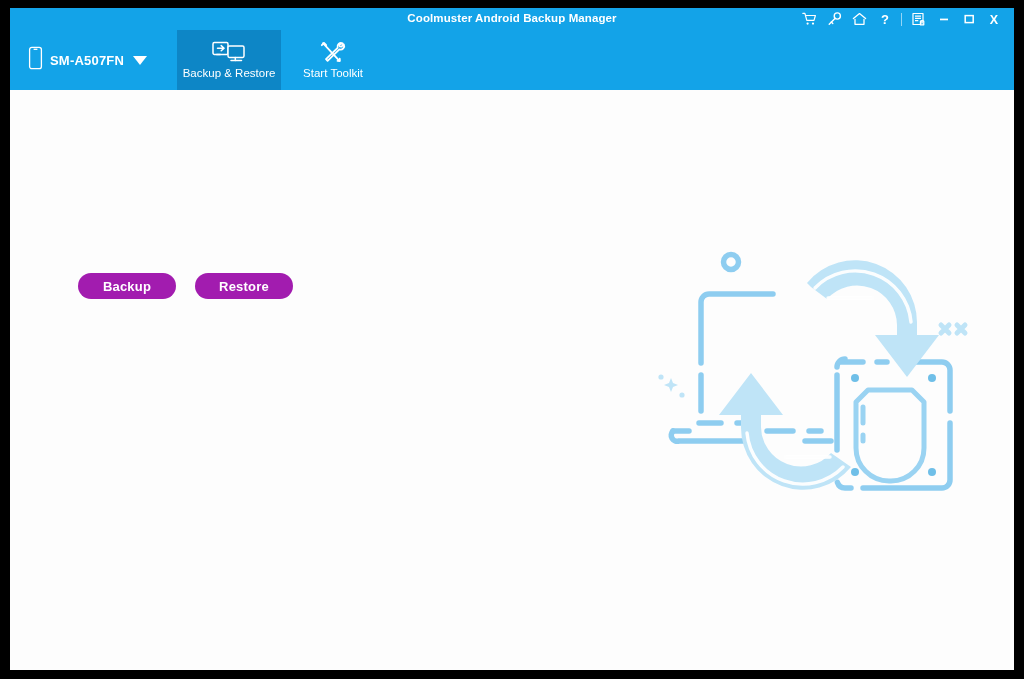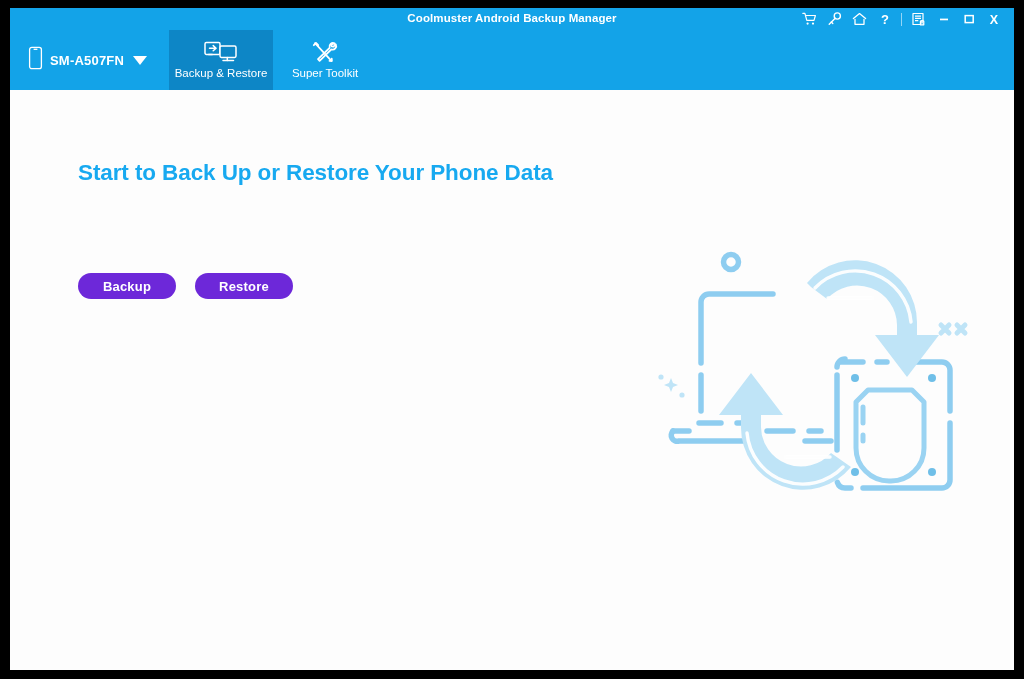--- a/index.html
+++ b/index.html
@@ -108,21 +108,21 @@
     border-left: 7px solid transparent;
     border-right: 7px solid transparent;
     border-top: 9px solid #ffffff;
     margin-left: 2px;
     margin-top: 1px;
   }
 
   .tabs {
     display: flex;
     align-items: flex-start;
-    margin-left: 8px;
+    margin-left: 16px;
   }
   .tab {
     width: 104px;
     height: 60px;
     display: flex;
     flex-direction: column;
     align-items: center;
     justify-content: center;
     gap: 4px;
     cursor: pointer;
@@ -168,21 +168,21 @@
   .btn-row {
     position: absolute;
     left: 68px;
     top: 183px;
     display: flex;
     gap: 19px;
   }
   .pill-btn {
     border: none;
     outline: none;
-    background: #6d28d9;
+    background: #a21caf;
     color: #ffffff;
     font-family: "Liberation Sans", sans-serif;
     font-size: 13px;
     font-weight: bold;
     border-radius: 16px;
     width: 98px;
     height: 26px;
     cursor: pointer;
     letter-spacing: 0.2px;
   }
@@ -313,30 +313,29 @@
 
         <div class="tab">
           <span class="tab-icon">
             <svg width="28" height="24" viewBox="0 0 28 24" fill="none" stroke="#ffffff" stroke-width="1.8" stroke-linecap="round" stroke-linejoin="round">
               <path d="M4 3.2 19.5 19.8"></path>
               <path d="M2.8 5.2 5 3l2.2 2.2"></path>
               <path d="M18.5 20.8l2.4 0.2-0.2-2.4"></path>
               <path d="M23.6 3.4a3.6 3.6 0 0 0-5 4.4L7 19.2l1.6 1.7L20.4 9.4a3.6 3.6 0 0 0 4.4-5l-2.3 2.3-1.8-0.4-0.4-1.8z"></path>
             </svg>
           </span>
-          <span class="tab-label">Super Toolkit</span>
+          <span class="tab-label">Start Toolkit</span>
         </div>
 
       </div>
     </div>
 
     <div class="content">
 
 
-      <div class="headline">Start to Back Up or Restore Your Phone Data</div>
 
 
       <div class="btn-row">
         <button class="pill-btn">Backup</button>
         <button class="pill-btn">Restore</button>
       </div>
 
       <div class="illustration">
         <svg width="320" height="300" viewBox="0 0 320 300" fill="none">
           <g stroke="#8ecdf0" stroke-width="5.5" stroke-linecap="round" stroke-linejoin="round">

